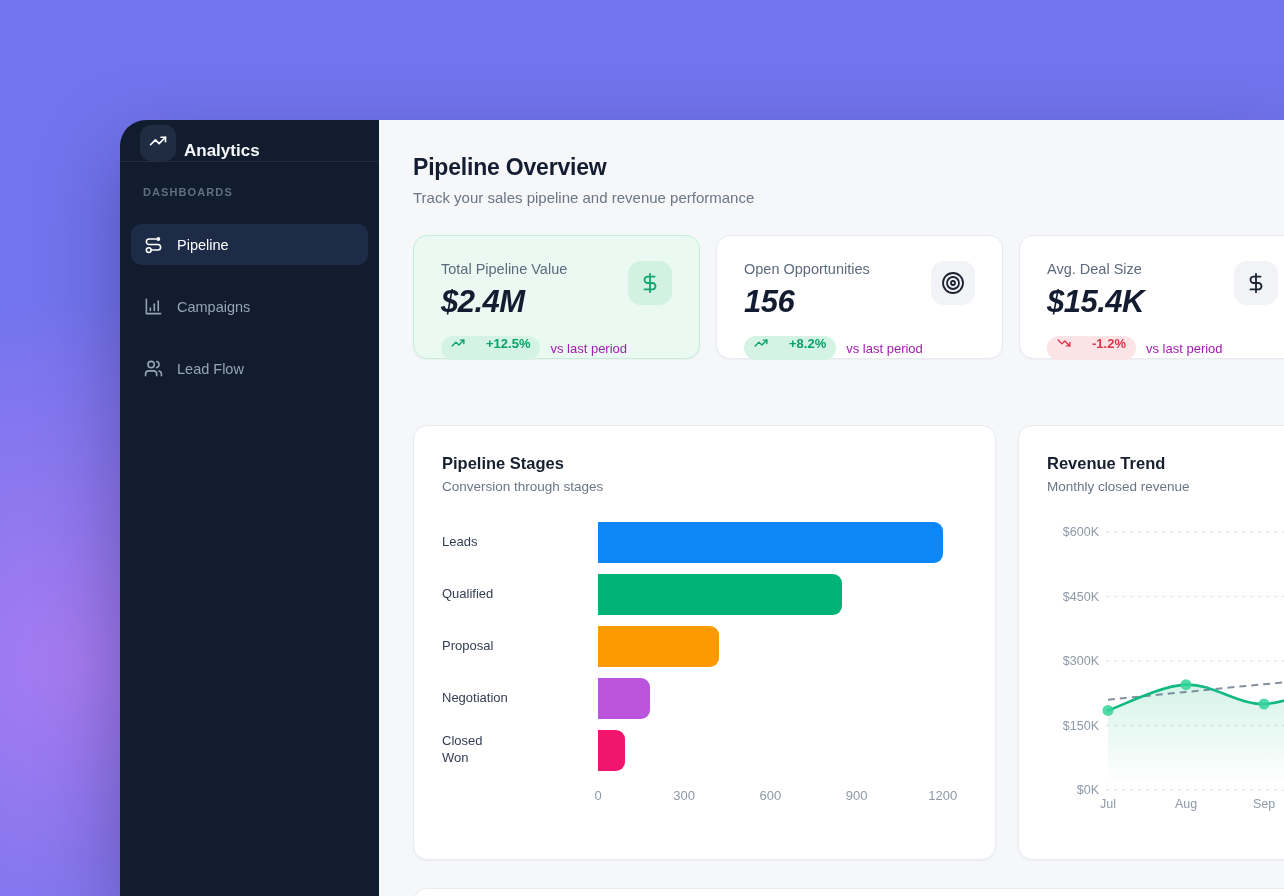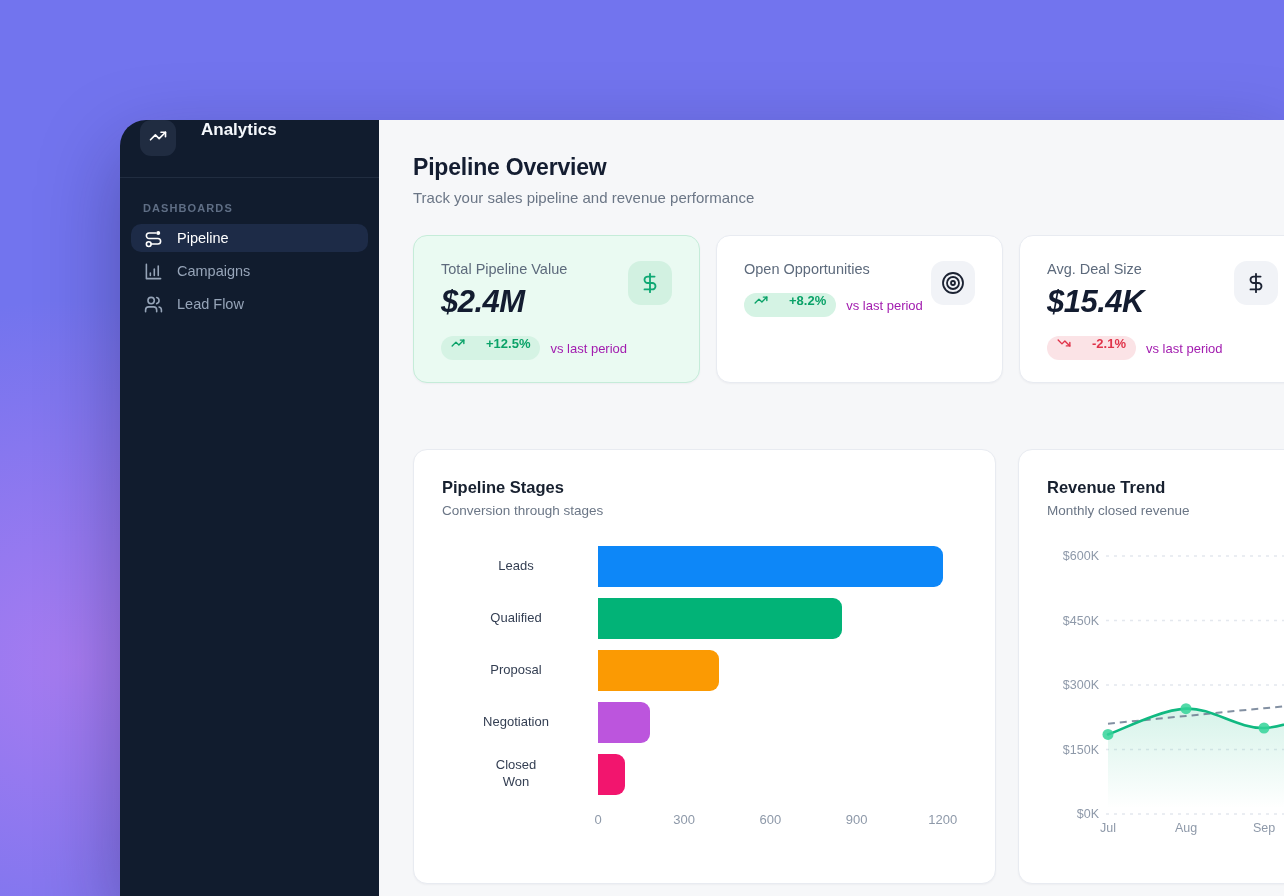--- a/index.html
+++ b/index.html
@@ -11,39 +11,39 @@
       #7274ee;
     position:relative;
   }
   .window {
     position:absolute; left:120px; top:120px; right:0; bottom:0;
     border-top-left-radius:26px; overflow:hidden; display:flex;
     box-shadow: 0 30px 80px rgba(20,18,60,0.35);
   }
   
   .sidebar { width:259px; flex:none; background:#111c2e; display:flex; flex-direction:column; }
-  .sidebar-header { height:58px; flex:none; display:flex; align-items:flex-start; gap:25px; padding:0 20px;
+  .sidebar-header { height:42px; flex:none; display:flex; align-items:flex-end; gap:8px; padding:0 20px;
     border-bottom:1px solid rgba(148,163,184,0.13); }
   .logo-tile { width:36px; height:36px; border-radius:11px; background:#202c41;
     display:flex; align-items:center; justify-content:center; }
   .app-name { font-size:17px; font-weight:700; color:#f5f8fc; }
   .section-label { margin:24px 0 10px; padding-left:23px; font-size:11px; font-weight:700;
     letter-spacing:0.1em; color:#5f6e85; }
-  .nav-item { display:flex; align-items:center; gap:14px; height:28px; margin:0 11px 5px;
+  .nav-item { display:flex; align-items:center; gap:14px; height:41px; margin:16px 11px 5px;
     padding:0 13px; border-radius:10px; color:#96a4b8; font-size:14.5px; font-weight:500; cursor:pointer; }
   .nav-item.active { background:#1d2b47; color:#ffffff; }
   .nav-item svg { display:block; flex:none; }
   
   .main { flex:1; background:#f6f7f9; padding:34px 0 0 34px; overflow:hidden; }
   .page-title { font-size:23px; font-weight:800; color:#141d31; letter-spacing:-0.2px; margin-bottom:8px; }
   .page-subtitle { font-size:15px; color:#6b7686; margin-bottom:29px; }
   
   .stats-row { display:flex; gap:16px; width:893px; margin-bottom:24px; }
   .stat-card { position:relative; flex:1; background:#ffffff; border:1px solid #e8ebf1; border-radius:14px;
-    padding:25px 27px; box-shadow:0 1px 2px rgba(15,23,42,0.04); height:148px; cursor:pointer; }
+    padding:25px 27px; box-shadow:0 1px 2px rgba(15,23,42,0.04); height:124px; cursor:pointer; }
   .stat-card.highlighted { background:#eafaf2; border-color:#c5ecd9; }
   .stat-label { font-size:14.5px; color:#5d6a7c; }
   .stat-value { font-size:31px; font-weight:800; color:#131c30; margin-top:7px; letter-spacing:-0.5px;font-style:italic; }
   .stat-foot { display:flex; align-items:center; gap:10px; margin-top:16px; }
   .badge { display:inline-flex; align-items:flex-start; gap:21px; height:24px; padding:0 10px;
     border-radius:12px; font-size:13px; font-weight:700; }
   .badge.up { background:#d5f3e4; color:#0aa268; }
   .badge.down { background:#fbe3e6; color:#e0344a; }
   .badge svg { display:block; }
   .compare { font-size:13px; color:#a21caf; }
@@ -52,21 +52,21 @@
   .stat-card.highlighted .chip { background:#d2f1e1; color:#0fa873; }
   
   .charts-row { display:flex; gap:22px; width:1188px; margin-bottom:28px; }
   .chart-card { width:583px; height:435px; flex:none; background:#fff; border:1px solid #e8ebf1;
     border-radius:14px; padding:28px; box-shadow:0 1px 2px rgba(15,23,42,0.04);margin-top:42px; }
   .chart-title { font-size:16.5px; font-weight:700; color:#17202f; }
   .chart-subtitle { font-size:13.5px; color:#6b7686; margin-top:6px; }
   
   .barchart { margin-top:22px; }
   .bar-row { display:flex; align-items:center; height:52px; }
-  .bar-label { width:148px; flex:none; text-align:center; font-size:13px; color:#333e52;
+  .bar-label { width:148px; flex:none; text-align:left; font-size:13px; color:#333e52;
     line-height:1.3; white-space:pre-line; }
   .bar-track { flex:1; margin-left:8px; height:41px; position:relative; }
   .bar { height:41px; border-radius:0 9px 9px 0; }
   .bar-axis { position:relative; height:26px; margin-left:156px; margin-top:6px; }
   .bar-tick { position:absolute; top:6px; transform:translateX(-50%); font-size:13px; color:#8e99a9; }
   
   .linechart { margin-top:14px; }
   .axis-text { font-size:12.5px; fill:#8e99a9; }
   .bottom-card { width:1188px; height:120px; background:#fff; border:1px solid #e8ebf1;
     border-radius:14px; box-shadow:0 1px 2px rgba(15,23,42,0.04); }
@@ -151,20 +151,21 @@
         <div class="chip">
           <svg width="22" height="22" viewBox="0 0 24 24" fill="none" stroke="currentColor" stroke-width="2" stroke-linecap="round" stroke-linejoin="round">
               <line x1="12" y1="2" x2="12" y2="22"></line>
               <path d="M17 5H9.5a3.5 3.5 0 0 0 0 7h5a3.5 3.5 0 0 1 0 7H6"></path>
             </svg>
         </div>
       </div>
 
       <div class="stat-card">
         <div class="stat-label">Open Opportunities</div>
+        <div class="stat-value">156</div>
         <div class="stat-foot">
           <span class="badge up">
             <span>
                 <svg width="14" height="14" viewBox="0 0 24 24" fill="none" stroke="currentColor" stroke-width="2.4" stroke-linecap="round" stroke-linejoin="round">
                   <polyline points="22 7 13.5 15.5 8.5 10.5 2 17"></polyline>
                   <polyline points="16 7 22 7 22 13"></polyline>
                 </svg>
               </span>
 
             <span>+8.2%</span>
@@ -185,21 +186,21 @@
         <div class="stat-value">$15.4K</div>
         <div class="stat-foot">
           <span class="badge down">
 
             <span>
                 <svg width="14" height="14" viewBox="0 0 24 24" fill="none" stroke="currentColor" stroke-width="2.4" stroke-linecap="round" stroke-linejoin="round">
                   <polyline points="22 17 13.5 8.5 8.5 13.5 2 7"></polyline>
                   <polyline points="16 17 22 17 22 11"></polyline>
                 </svg>
               </span>
-            <span>-2.1%</span>
+            <span>-1.2%</span>
           </span>
           <span class="compare">vs last period</span>
         </div>
         <div class="chip">
           <svg width="22" height="22" viewBox="0 0 24 24" fill="none" stroke="currentColor" stroke-width="2" stroke-linecap="round" stroke-linejoin="round">
               <line x1="12" y1="2" x2="12" y2="22"></line>
               <path d="M17 5H9.5a3.5 3.5 0 0 0 0 7h5a3.5 3.5 0 0 1 0 7H6"></path>
             </svg>
         </div>
       </div>

